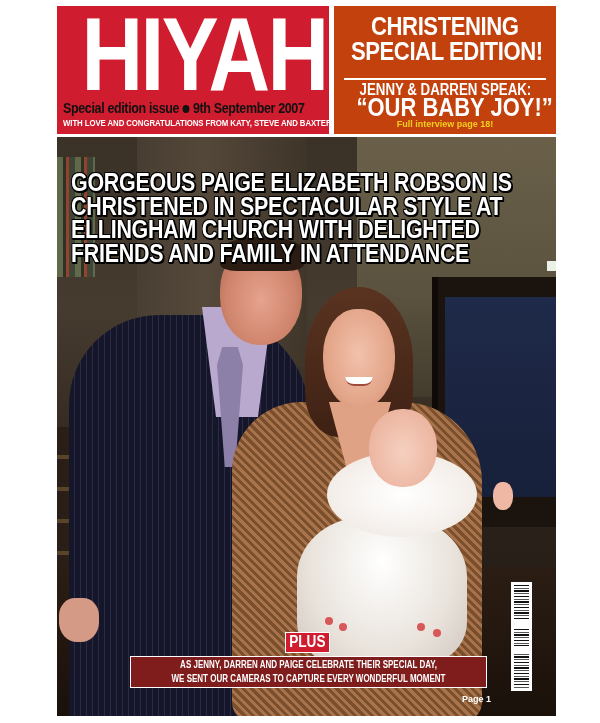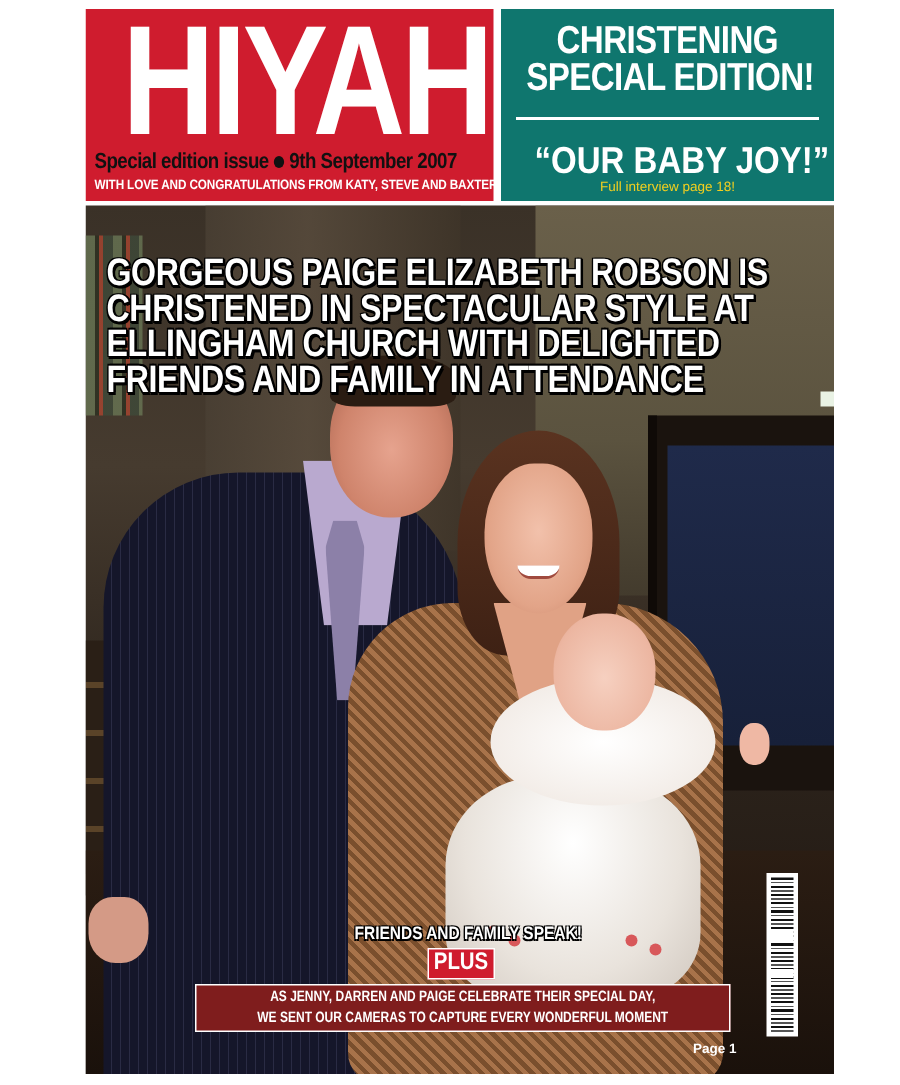--- a/index.html
+++ b/index.html
@@ -34,21 +34,21 @@
     }
     .love-line {
       position: absolute; left: 6px; top: 112px; width: 290px;
       color: #ffffff; font-weight: 700; font-size: 9px; line-height: 11px;
       white-space: nowrap; letter-spacing: -0.1px;
       transform: scaleX(0.87); transform-origin: left;
     }
 
     .masthead-blue {
       position: absolute; left: 277px; top: 0; width: 222px; height: 128px;
-      background: #0f766e;
+      background: #c2410c;
     }
     .blue-title {
       position: absolute; left: 0; width: 222px; text-align: center;
       color: #ffffff; font-weight: 900; font-size: 26px; line-height: 25px;
       letter-spacing: -0.5px; white-space: nowrap;
     }
     .blue-title.l1 { top: 8px; }
     .blue-title.l2 { top: 33px; }
     .blue-title span { display: inline-block; transform: scaleX(0.85); }
     .blue-rule {
@@ -59,21 +59,21 @@
       color: #ffffff; font-weight: 900; font-size: 16px; line-height: 17px; white-space: nowrap;
     }
     .blue-speak span { display: inline-block; transform: scaleX(0.83); }
     .blue-quote {
       position: absolute; left: 0; top: 89px; width: 242px; text-align: center;
       color: #ffffff; font-weight: 900; font-size: 25px; line-height: 24px; white-space: nowrap;
     }
     .blue-quote span { display: inline-block; transform: scaleX(0.88); }
     .blue-interview {
       position: absolute; left: 0; top: 113px; width: 222px; text-align: center;
-      color: #f2cf1f; font-weight: 400; font-size: 9px; line-height: 11px; white-space: nowrap;
+      color: #f2cf1f; font-weight: 700; font-size: 9px; line-height: 11px; white-space: nowrap;
     }
 
     
     .photo {
       position: absolute; left: 0; top: 131px; width: 499px; height: 579px;
       background: linear-gradient(180deg, #3a3127 0%, #463b2f 30%, #2d241c 60%, #1c140f 100%);
       overflow: hidden;
     }
     .bg-window {
       position: absolute; left: 0; top: 20px; width: 38px; height: 120px;
@@ -255,20 +255,21 @@
     <div class="issue-line">
       <span>Special edition issue</span><span class="dot"></span><span>9th September 2007</span>
     </div>
     <div class="love-line">WITH LOVE AND CONGRATULATIONS FROM KATY, STEVE AND BAXTER</div>
   </div>
 
   <div class="masthead-blue">
     <div class="blue-title l1"><span>CHRISTENING</span></div>
     <div class="blue-title l2"><span>SPECIAL EDITION!</span></div>
     <div class="blue-rule"></div>
+    <div class="blue-speak"><span>JENNY &amp; DARREN SPEAK:</span></div>
     <div class="blue-quote"><span>“OUR BABY JOY!”</span></div>
     <div class="blue-interview">Full interview page 18!</div>
   </div>
 
   <div class="photo">
     <div class="bg-curtain"></div>
     <div class="bg-window"></div>
     <div class="bg-wall-right"></div>
     <div class="bg-exit-sign"></div>
     <div class="bg-door"></div>
@@ -299,21 +300,20 @@
     <div class="baby-flower" style="left:376px;top:492px;"></div>
   </div>
 
   <div class="headline">
     <div>GORGEOUS PAIGE ELIZABETH ROBSON IS</div>
     <div>CHRISTENED IN SPECTACULAR STYLE AT</div>
     <div>ELLINGHAM CHURCH WITH DELIGHTED</div>
     <div>FRIENDS AND FAMILY IN ATTENDANCE</div>
   </div>
 
-  <div class="friends-speak"><span>FRIENDS AND FAMILY SPEAK!</span></div>
   <div class="plus-badge"><span>PLUS</span></div>
   <div class="red-strip">
     <div>AS JENNY, DARREN AND PAIGE CELEBRATE THEIR SPECIAL DAY,</div>
     <div>WE SENT OUR CAMERAS TO CAPTURE EVERY WONDERFUL MOMENT</div>
   </div>
   <div class="page-ref">Page 1</div>
 
   <div class="barcode">
     <div class="bars"></div>
     <div class="gap"></div>

